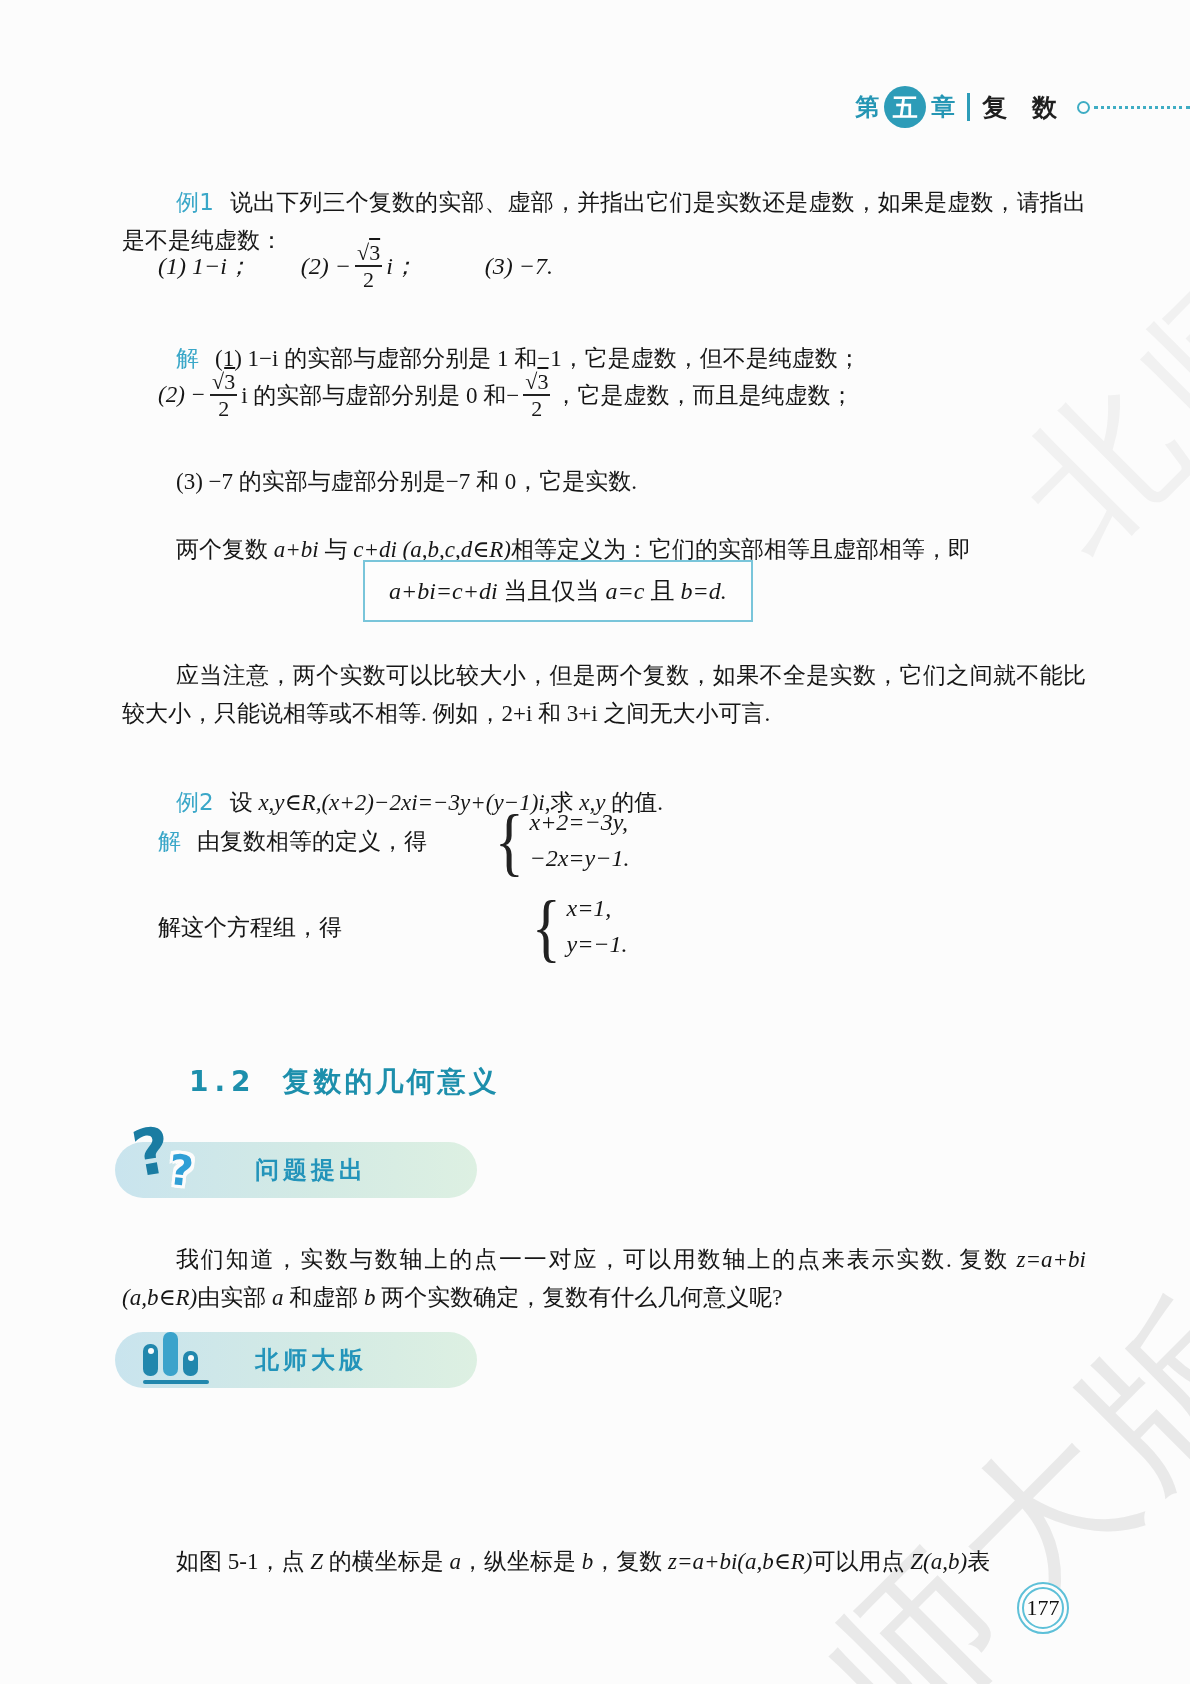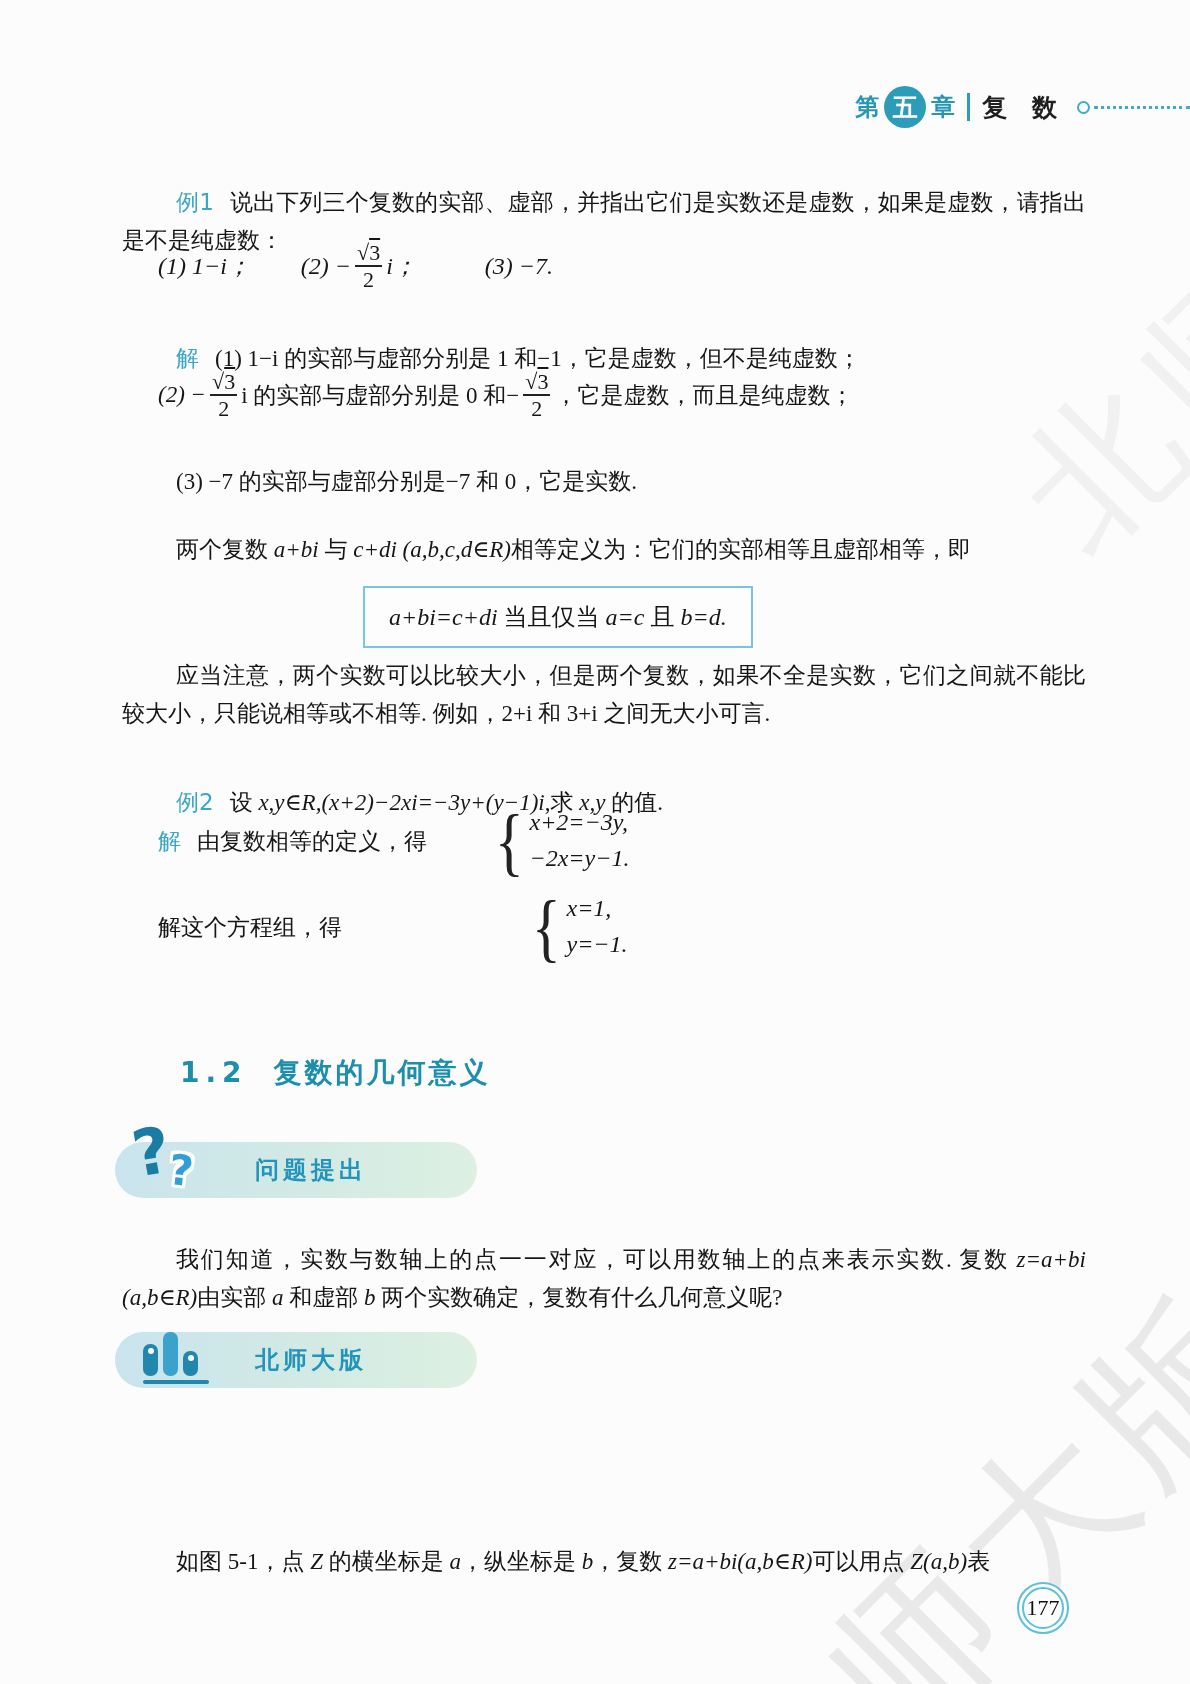--- a/index.html
+++ b/index.html
@@ -27,21 +27,21 @@
   
   .items{position:absolute;top:240px;left:122px;display:flex;align-items:center;font-size:24px;z-index:1;}
   .it{display:inline-flex;align-items:center;}
   .ml52{margin-left:36px;}.ml50{margin-left:50px;}.ml68{margin-left:68px;}
   .frac{display:inline-flex;flex-direction:column;align-items:center;margin:0 4px;font-size:22px;line-height:1.15;}
   .frac .num{padding:0 2px;}
   .frac .over{text-decoration:overline;}
   .frac .den{border-top:2px solid #222;align-self:stretch;text-align:center;}
   .fracrow{position:absolute;left:122px;display:flex;align-items:center;font-size:23px;z-index:1;}
   
-  .def-box{position:absolute;top:560px;left:363px;border:2px solid #79c5da;padding:13px 24px;font-size:24px;background:#fdfdfd;z-index:1;margin-top:26px;}
+  .def-box{position:absolute;top:560px;left:363px;border:2px solid #79c5da;padding:13px 24px;font-size:24px;background:#fdfdfd;z-index:1;}
   
   .sysrow{position:absolute;left:122px;display:flex;align-items:center;font-size:23px;z-index:1;}
   .sys{display:inline-flex;align-items:center;}
   .brace{font-size:76px;line-height:0.9;font-weight:400;transform:scaleX(0.8);margin-right:2px;color:#222;}
   .sys .lines{display:flex;flex-direction:column;gap:9px;font-size:24px;}
   
   .sec-head{position:absolute;top:1050px;left:176px;font-family:"DejaVu Sans","Liberation Sans",sans-serif;
             font-weight:bold;color:#1d8fac;font-size:28px;z-index:1;display:flex;align-items:baseline;}
   .sec-num{letter-spacing:6px;margin-right:26px;}
   .sec-title{letter-spacing:3px;}
@@ -158,21 +158,21 @@
     <span class="ml52">解这个方程组，得</span>
     <span class="sys" style="margin-left:186px;">
       <span class="brace">{</span>
       <span class="lines">
         <span class="m">x=1,</span>
         <span class="m">y=−1.</span>
       </span>
     </span>
   </div>
 
-  <h2 class="sec-head" style="margin: 4px; position: absolute; top: 1050px; left: 176px;">
+  <h2 class="sec-head" style="margin: 13px; position: absolute; top: 1050px; left: 176px;">
     <span class="sec-num">1.2</span>
     <span class="sec-title">复数的几何意义</span>
   </h2>
 
   <div class="callout" style="top:1142px;">
     <span class="q-icon">
       <span class="q-big">?</span>
       <span class="q-small">?</span>
     </span>
     <span class="callout-label">问题提出</span>

